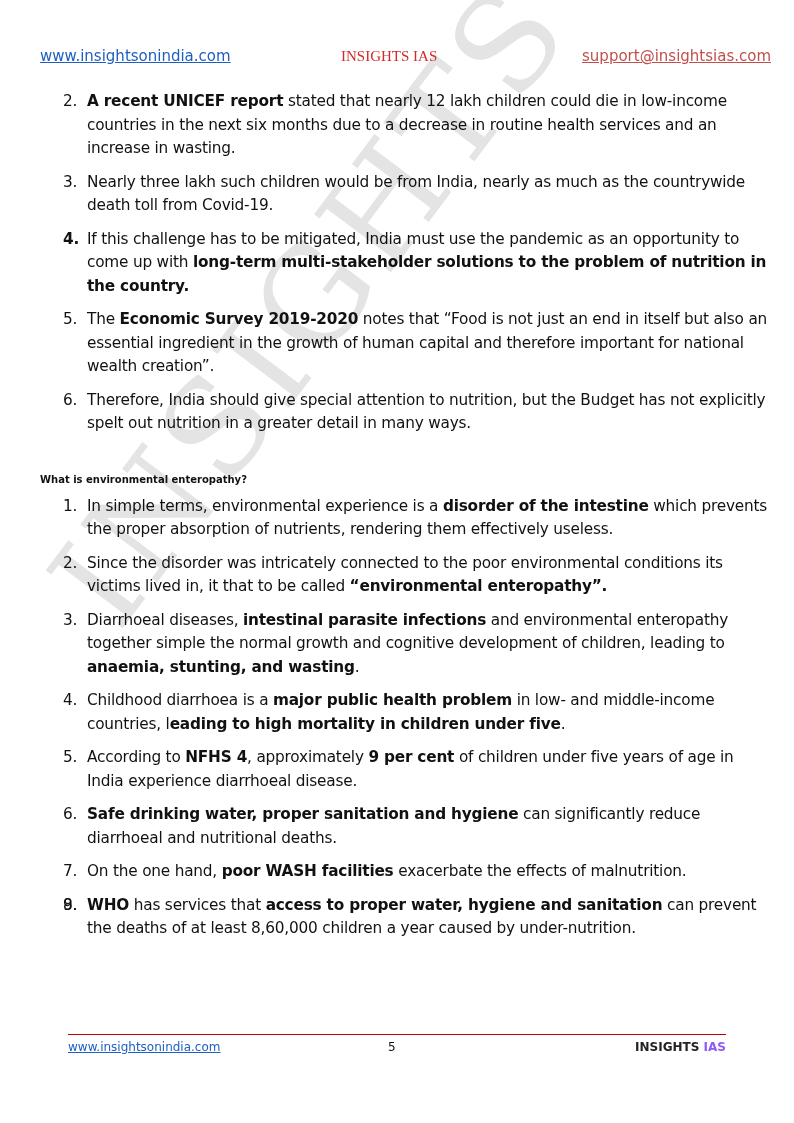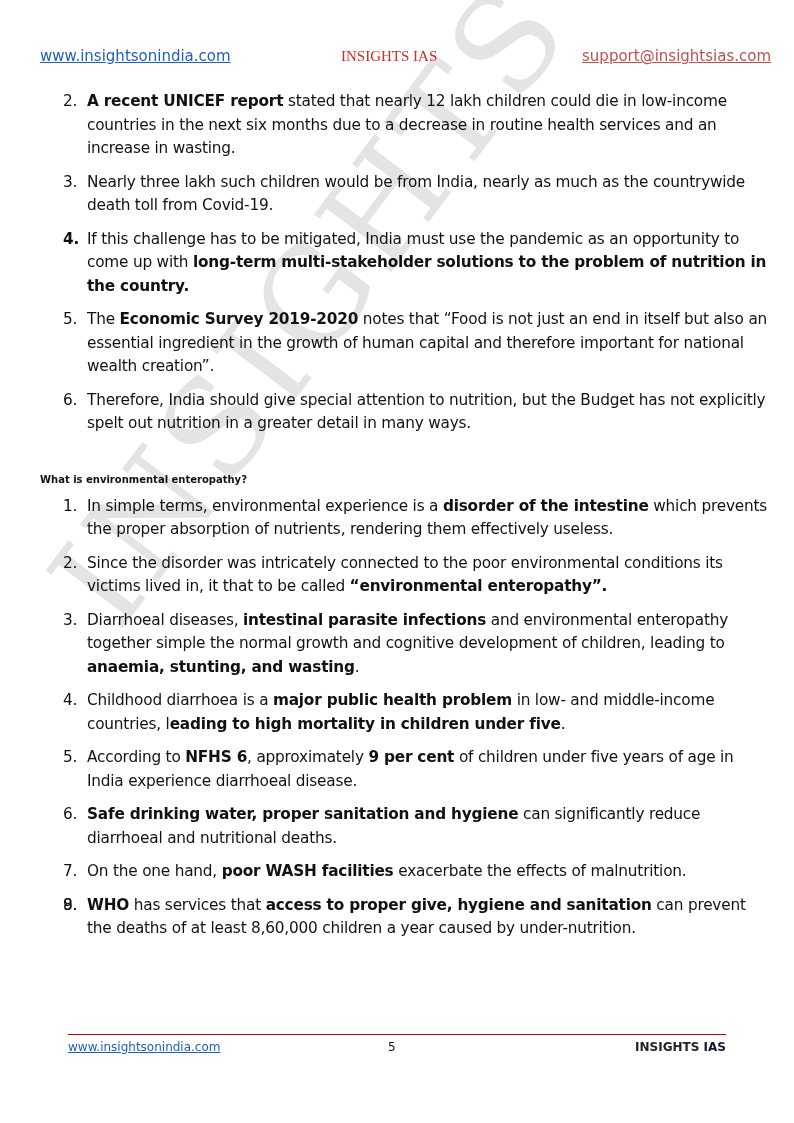--- a/index.html
+++ b/index.html
@@ -25,21 +25,21 @@
   b { font-weight: bold; }
   .section-title { font-weight: bold; font-size: 10px;
                    margin: 38px 0 10px 0; }
   .footer-line { position: absolute; left: 68px; right: 68px; top: 1034px; height: 1px;
                  background: #c00000; z-index: 2; }
   .footer { position: absolute; top: 1040px; left: 68px; right: 68px; height: 18px;
             font-size: 12px; z-index: 2; }
   .f-left { position: absolute; left: 0; color: #1f5fbf; text-decoration: underline; }
   .f-center { position: absolute; left: 320px; color: #111; }
   .f-right { position: absolute; right: 0; font-weight: bold; color: #222; }
-  .f-right .ias { color: #0f172a; }
+  .f-right .ias { color: #8b5cf6; }
 </style>
 </head>
 <body>
 
 <div class="watermark">INSIGHTS IAS</div>
 
 <div class="header">
   <a class="h-left">www.insightsonindia.com</a>
   <span class="h-center">INSIGHTS IAS</span>
   <a class="h-right">support@insightsias.com</a>
@@ -52,25 +52,25 @@
       <li><span class="num b">4.</span><span>If this challenge has to be mitigated, India must use the pandemic as an opportunity to come up with </span><b class="u">long-term multi-stakeholder solutions to the problem of nutrition in the country.</b></li>
       <li><span class="num">5.</span><span>The </span><b class="u">Economic Survey 2019-2020</b><span> notes that “Food is not just an end in itself but also an essential ingredient in the growth of human capital and therefore important for national wealth creation”.</span></li>
       <li><span class="num">6.</span><span>Therefore, India should give special attention to nutrition, but the Budget has not explicitly spelt out nutrition in a greater detail in many ways.</span></li>
     </ol>
   <div class="section-title">What is environmental enteropathy?</div>
   <ol id="list2">
       <li><span class="num">1.</span><span>In simple terms, environmental experience is a </span><b class="u">disorder of the intestine</b><span> which </span><span class="u">prevents the proper absorption of nutrients, rendering them effectively useless</span><span>.</span></li>
       <li><span class="num">2.</span><span>Since the disorder was intricately connected to the poor environmental conditions its victims lived in, it that to be called </span><b class="u">“environmental enteropathy”.</b></li>
       <li><span class="num">3.</span><span>Diarrhoeal diseases, </span><b class="u">intestinal parasite infections</b><span> and environmental enteropathy together simple the normal growth and cognitive development of children, leading to </span><b class="u">anaemia, stunting, and wasting</b><span>.</span></li>
       <li><span class="num">4.</span><span>Childhood diarrhoea is a </span><b class="u">major public health problem</b><span> in low- and middle-income countries, l</span><b class="u">eading to high mortality in children under five</b><span>.</span></li>
-      <li><span class="num">5.</span><span class="u">According to </span><b class="u">NFHS 6</b><span class="u">, approximately </span><b class="u">9 per cent</b><span class="u"> of children under five years of age in India experience diarrhoeal disease.</span></li>
+      <li><span class="num">5.</span><span class="u">According to </span><b class="u">NFHS 4</b><span class="u">, approximately </span><b class="u">9 per cent</b><span class="u"> of children under five years of age in India experience diarrhoeal disease.</span></li>
       <li><span class="num">6.</span><b class="u">Safe drinking water, proper sanitation and hygiene</b><span> can significantly reduce diarrhoeal and nutritional deaths.</span></li>
       <li><span class="num">7.</span><span class="u">On the one hand, </span><b class="u">poor WASH facilities</b><span class="u"> exacerbate the effects of malnutrition. </span></li>
       <li><span class="num">8.</span></li>
-      <li><span class="num">9.</span><b>WHO</b><span> has services that </span><b class="u">access to proper give, hygiene and sanitation</b><span> can prevent the deaths of at least 8,60,000 children a year caused by under-nutrition.</span></li>
+      <li><span class="num">9.</span><b>WHO</b><span> has services that </span><b class="u">access to proper water, hygiene and sanitation</b><span> can prevent the deaths of at least 8,60,000 children a year caused by under-nutrition.</span></li>
     </ol>
 </div>
 
 <div class="footer-line"></div>
 <div class="footer">
   <a class="f-left">www.insightsonindia.com</a>
   <span class="f-center">5</span>
   <span class="f-right"><span>INSIGHTS </span><span class="ias">IAS</span></span>
 </div>
 

